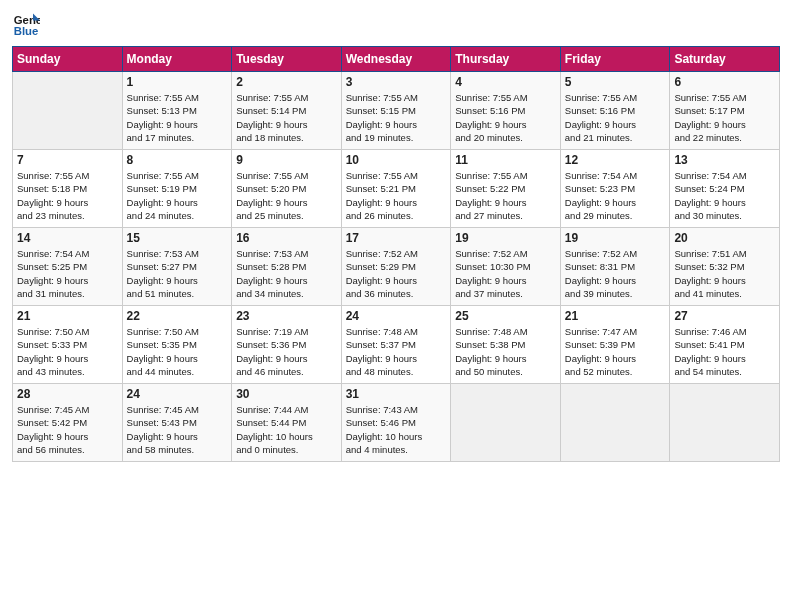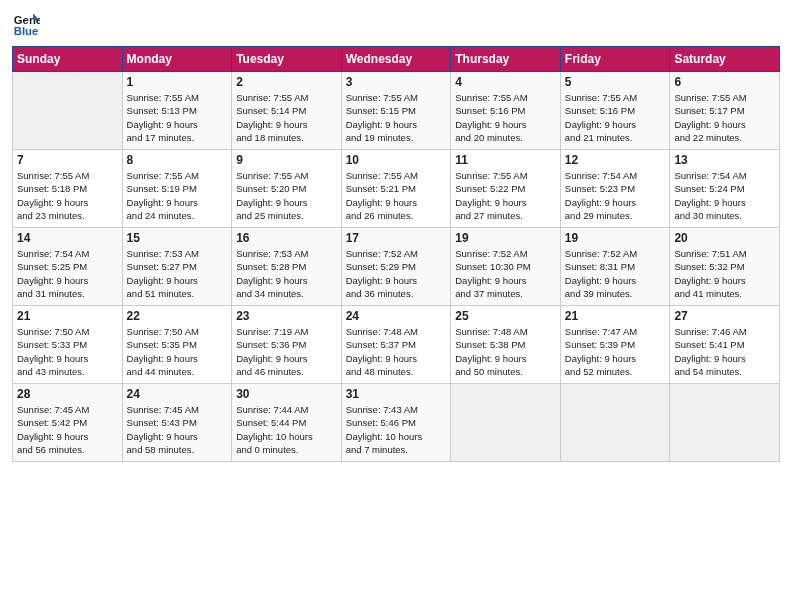--- a/index.html
+++ b/index.html
@@ -336,21 +336,21 @@
         <span class="cell-line">Sunrise: 7:44 AM</span>
         <span class="cell-line">Sunset: 5:44 PM</span>
         <span class="cell-line">Daylight: 10 hours</span>
         <span class="cell-line">and 0 minutes.</span>
           </td>
           <td>
             <span class="day-num">31</span>
         <span class="cell-line">Sunrise: 7:43 AM</span>
         <span class="cell-line">Sunset: 5:46 PM</span>
         <span class="cell-line">Daylight: 10 hours</span>
-        <span class="cell-line">and 7 minutes.</span>
+        <span class="cell-line">and 4 minutes.</span>
           </td>
           <td class="empty-cell"></td>
           <td class="empty-cell"></td>
           <td class="empty-cell"></td>
         </tr>
       </tbody>
   </table>
 </div>
 
 </body></html>

